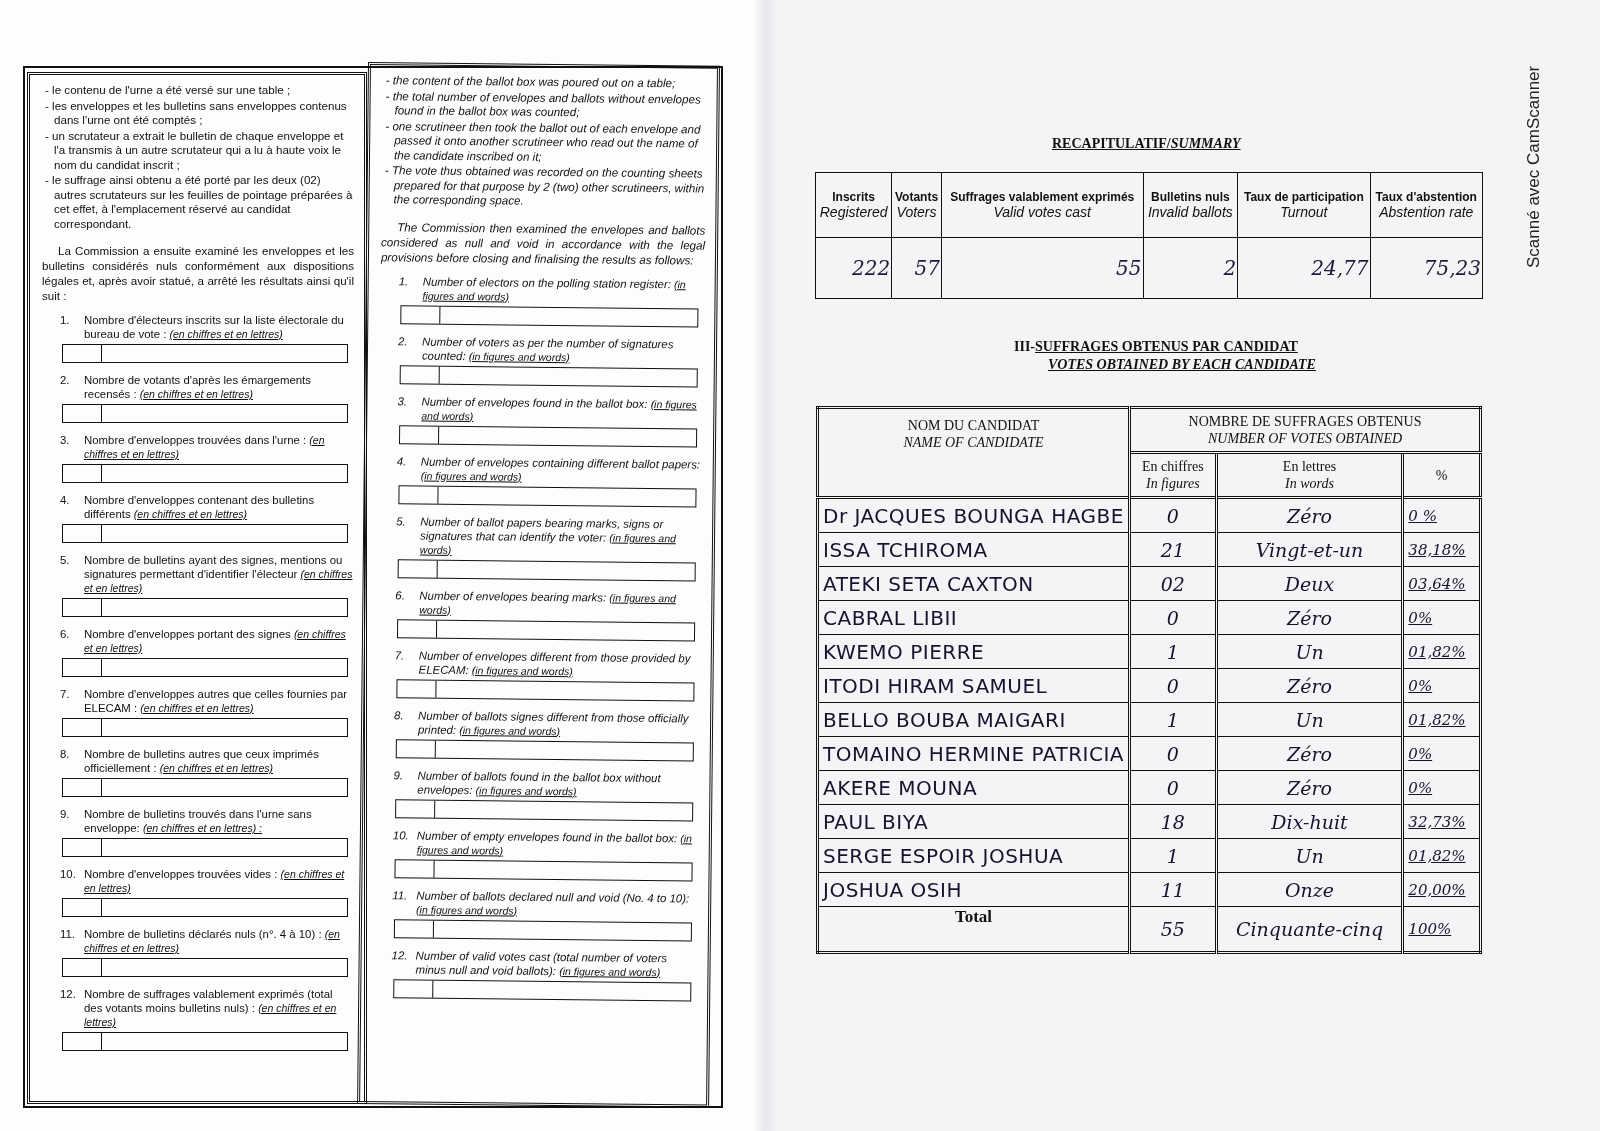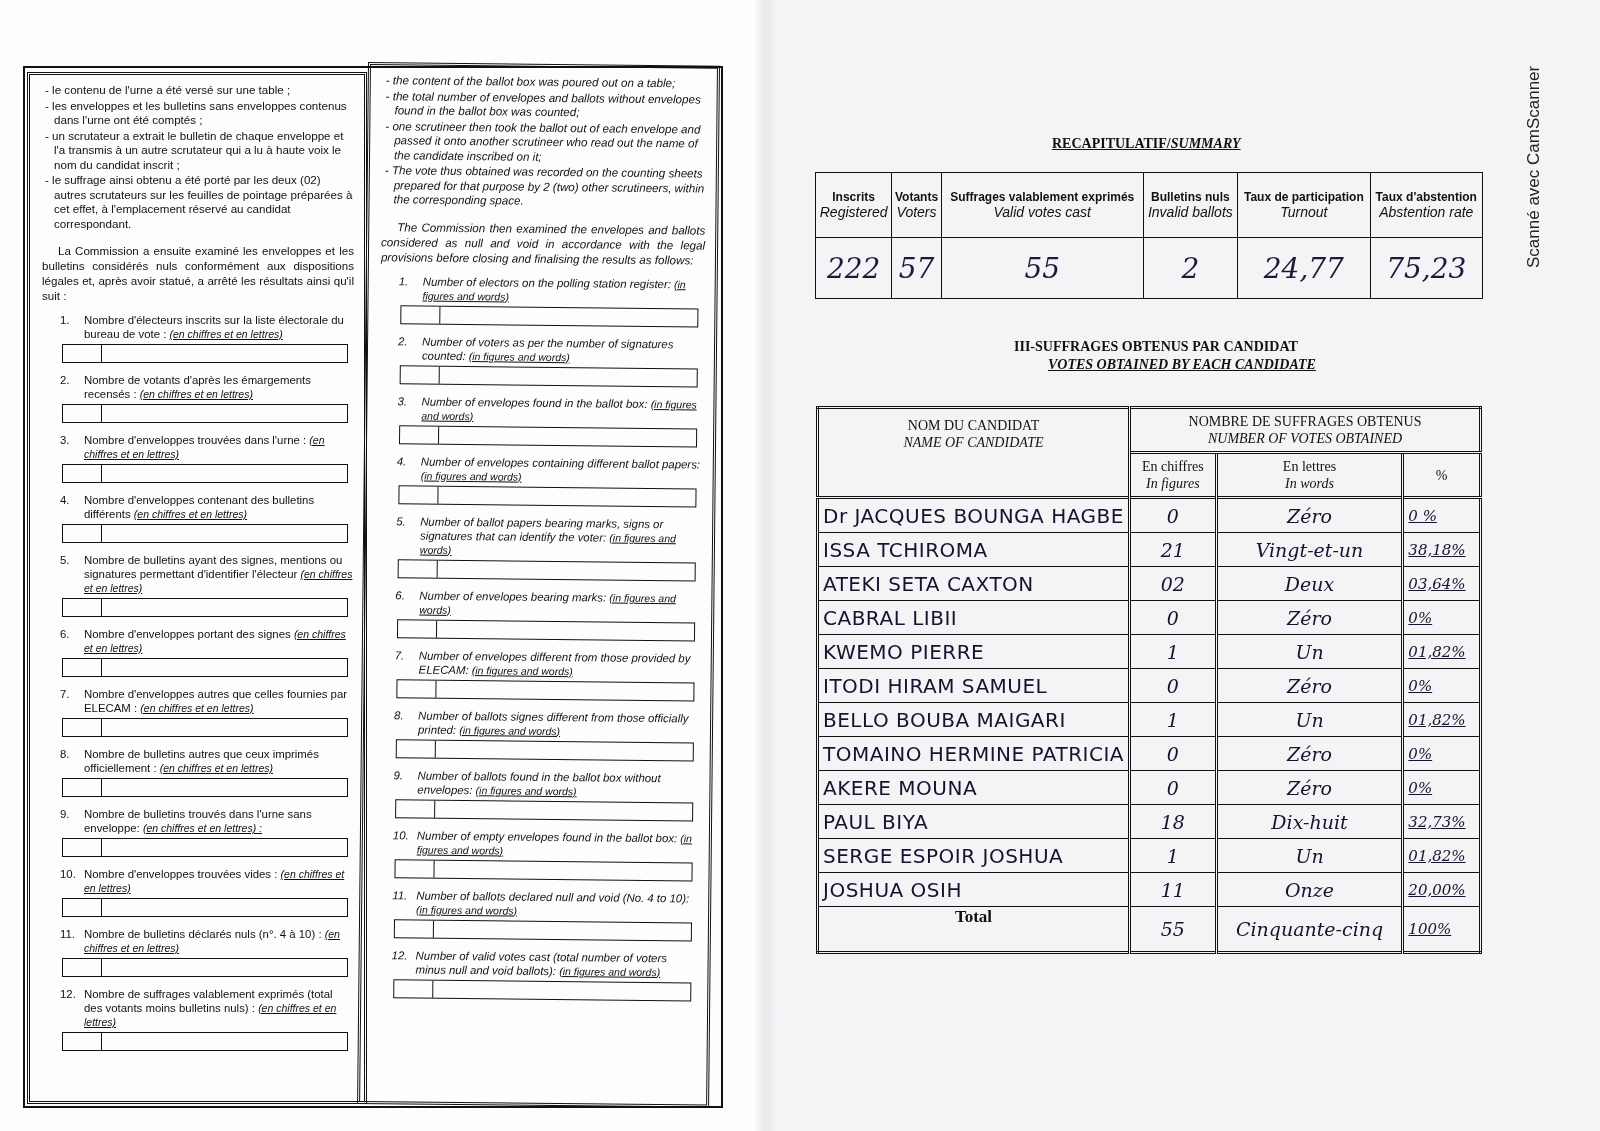--- a/index.html
+++ b/index.html
@@ -37,24 +37,24 @@
   .q-box .wrd { flex:1; }
 
   
   .heading { position:absolute; font-family:"Liberation Serif", serif; font-weight:bold; text-decoration:underline; font-size:14px; }
   .summary-title { left:1052px; top:136px; }
   .summary-title i { font-style:italic; }
   table.summary { position:absolute; left:815px; top:172px; width:668px; border-collapse:collapse; }
   table.summary th, table.summary td { border:1.5px solid #111; text-align:center; }
   table.summary th { height:62px; font-size:12px; font-weight:bold; line-height:15px; vertical-align:middle; }
   table.summary th .sub { display:block; font-weight:normal; font-style:italic; font-size:14px; }
-  table.summary td { height:58px; font-family:"DejaVu Serif", serif; font-style:italic; font-size:28px; color:#1b1a3a; }
+  table.summary td { height:58px; font-family:"DejaVu Serif", serif; font-style:italic; font-size:20px; color:#1b1a3a;text-align:right; }
 
   .sec-title { position:absolute; left:1014px; top:338px; font-family:"Liberation Serif", serif; font-weight:bold; font-size:14px; line-height:18px; }
-  .sec-title .u { }
+  .sec-title .u { text-decoration:underline; }
   .sec-title .en-line { display:block; padding-left:34px; font-style:italic; text-decoration:underline; }
 
   table.votes { position:absolute; left:816px; top:406px; width:666px; border-collapse:collapse; border:3px double #111; }
   table.votes th, table.votes td { border:1.5px solid #111; }
   table.votes th { font-family:"Liberation Serif", serif; font-weight:normal; font-size:14px; line-height:17px; text-align:center; }
   table.votes th i { font-style:italic; }
   table.votes .col-name { width:278px; border-right:3px double #111; }
   table.votes .col-fig { width:98px; border-right:3px double #111; }
   table.votes .col-wrd { width:192px; border-right:3px double #111; }
   table.votes .col-pct { width:72px; }

